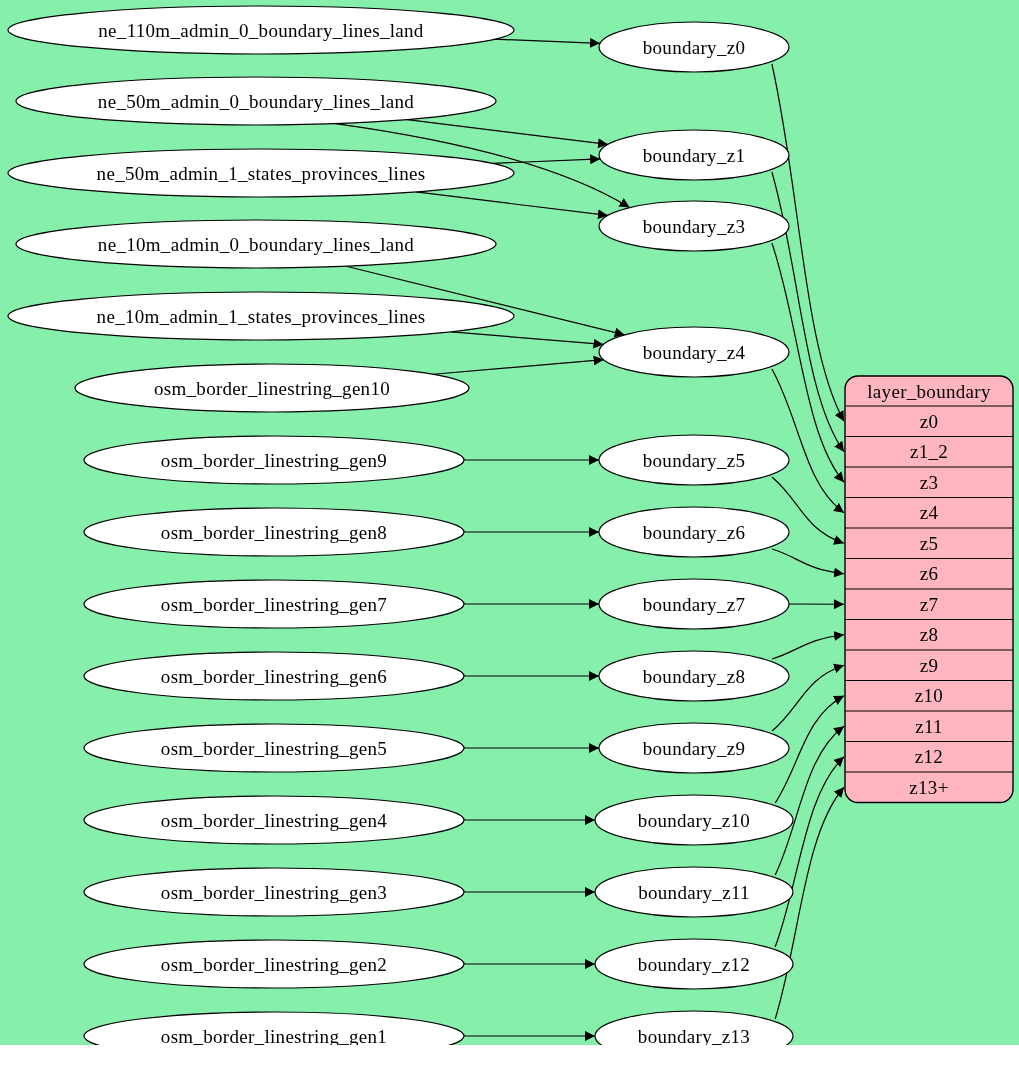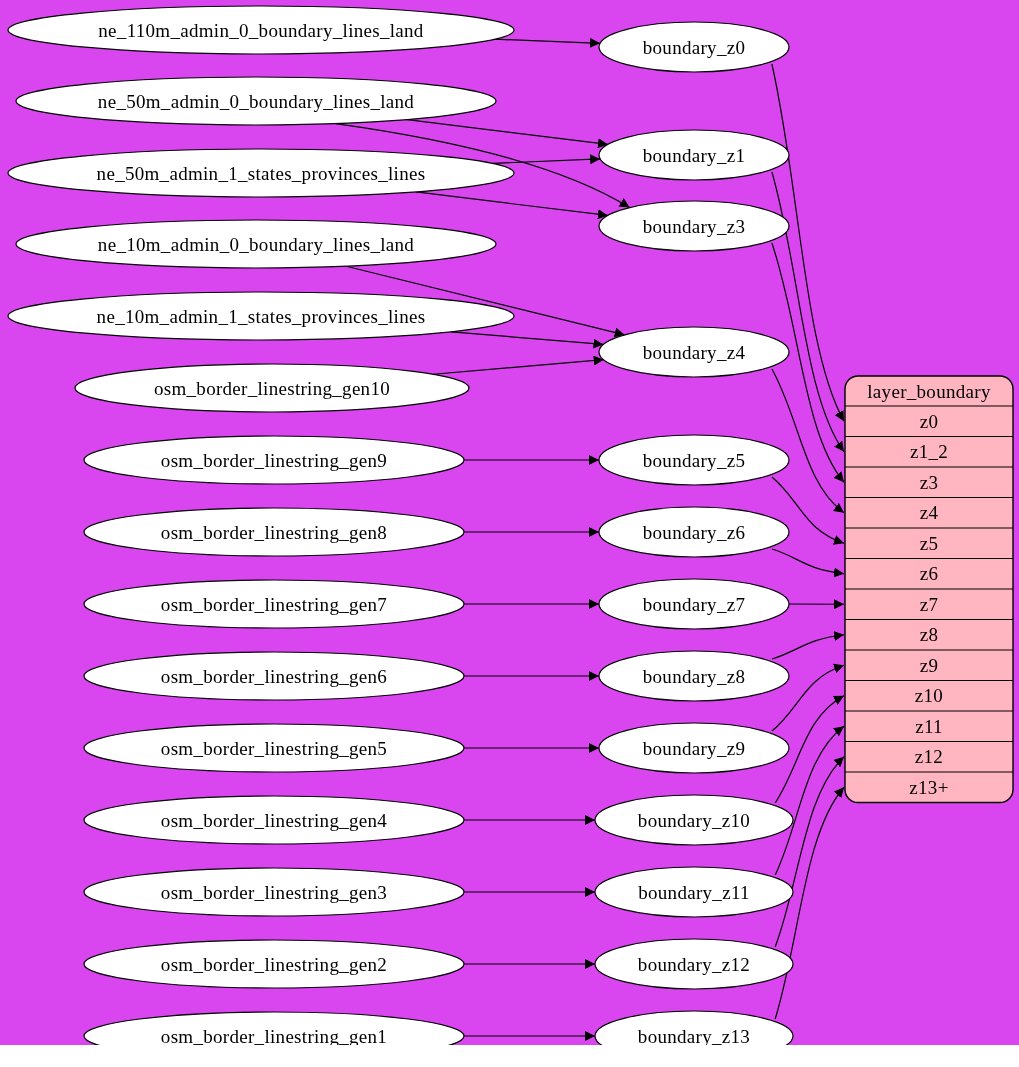--- a/index.html
+++ b/index.html
@@ -5,21 +5,21 @@
   html, body {
     margin: 0;
     padding: 0;
     background: #ffffff;
     font-family: "Liberation Serif", "DejaVu Serif", serif;
   }
   .canvas-wrap {
     position: relative;
     width: 1019px;
     height: 1045px;
-    background: #d946ef;
+    background: #86efac;
     overflow: hidden;
   }
   svg text {
     font-family: "Liberation Serif", "DejaVu Serif", serif;
     font-size: 19px;
     letter-spacing: 0.3px;
     fill: #000000;
   }
 </style>
 </head>

